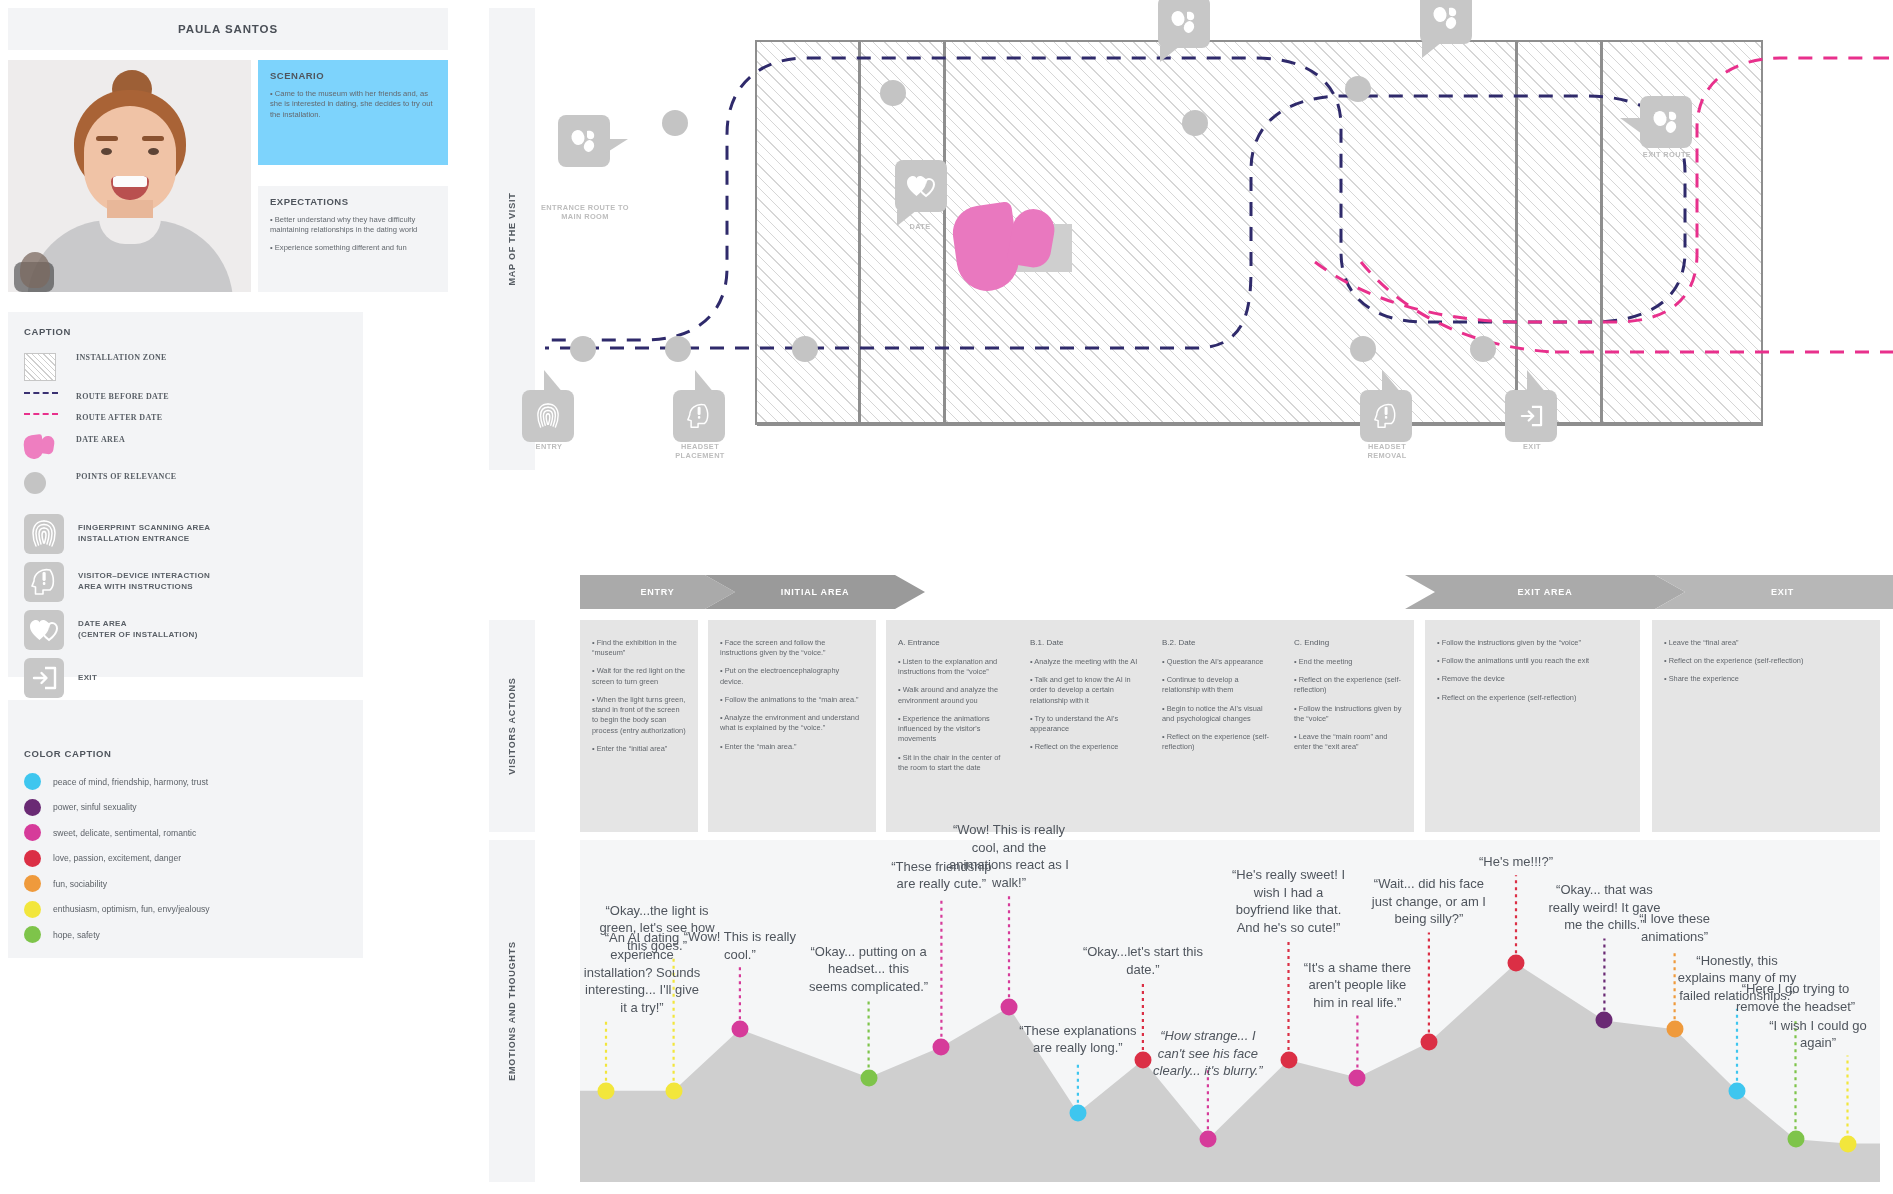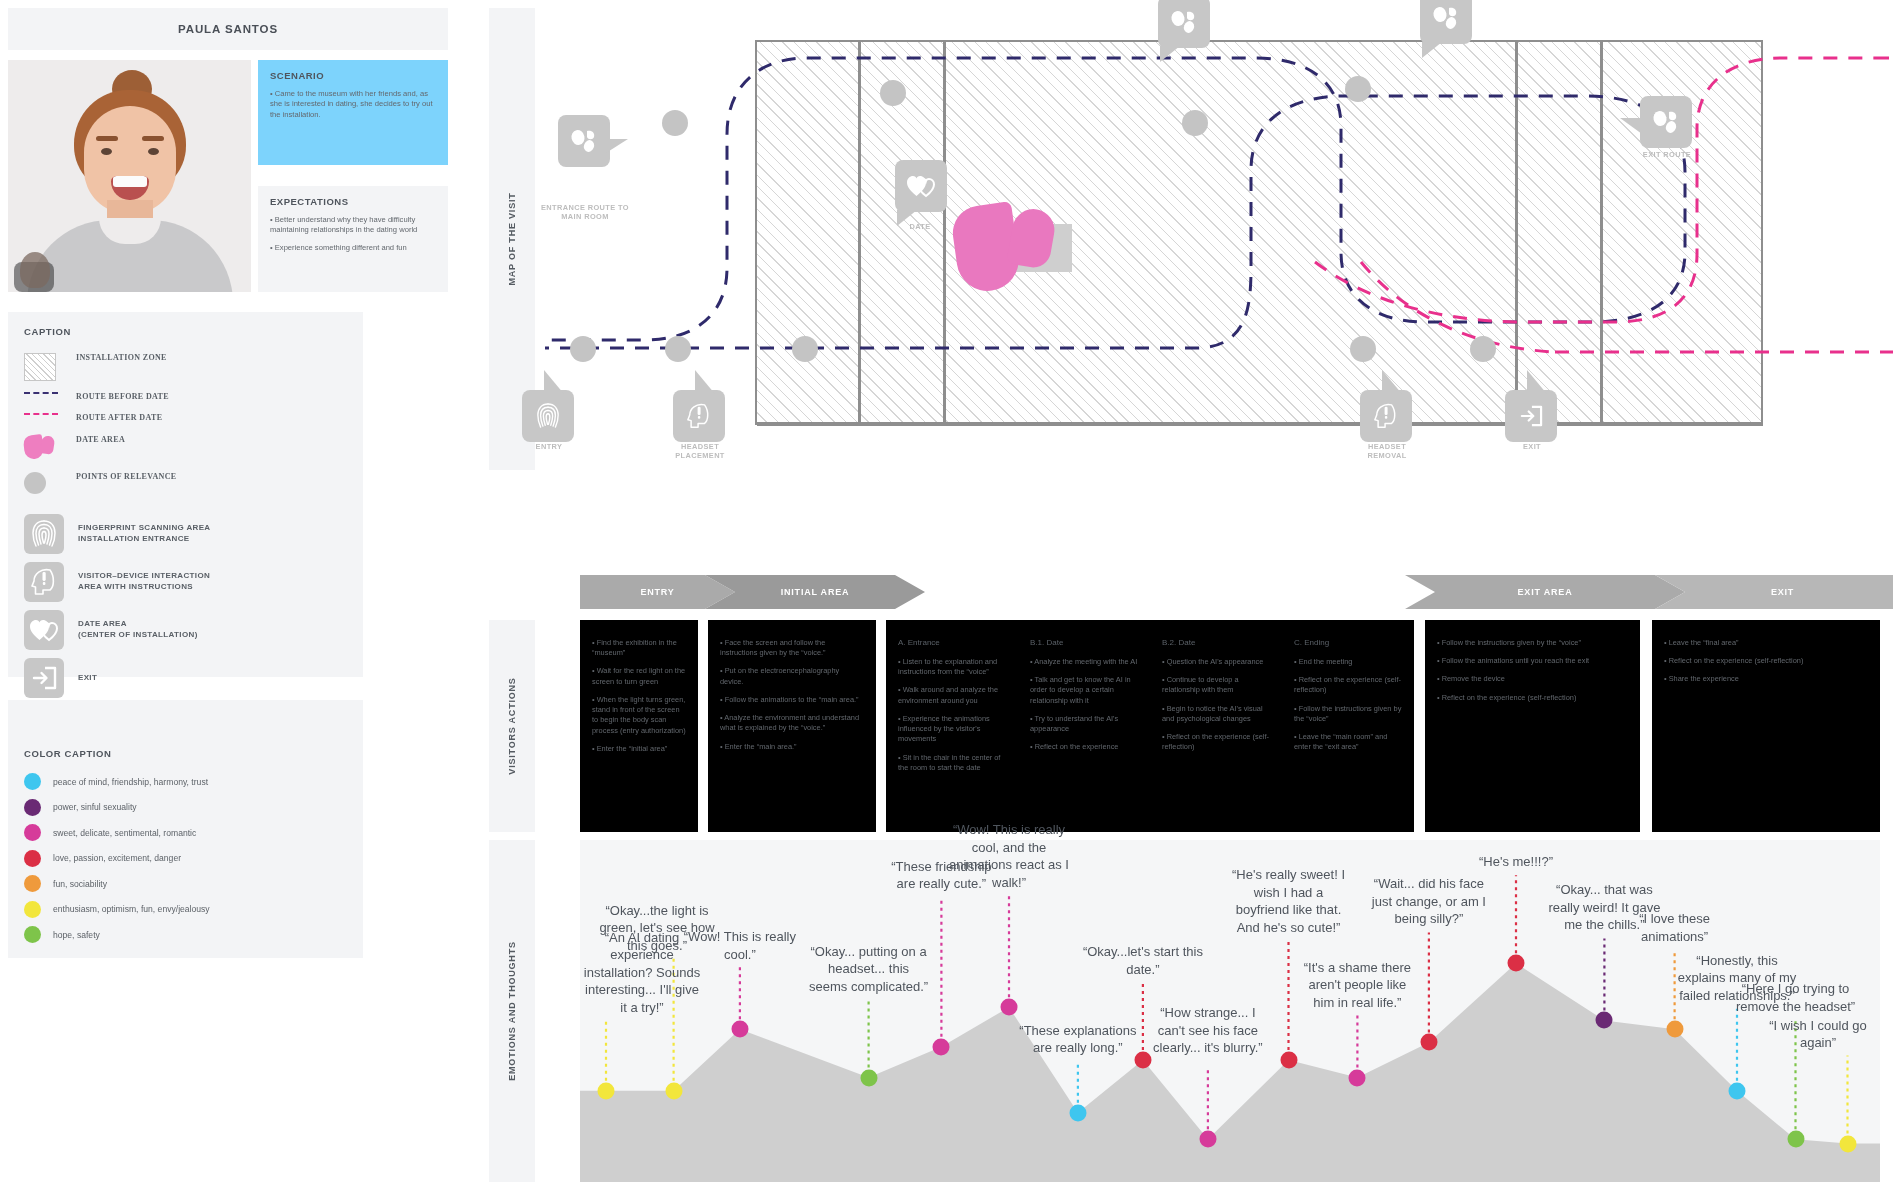--- a/index.html
+++ b/index.html
@@ -140,21 +140,21 @@
   
   .stagebar { position: absolute; left: 580px; top: 575px; width: 1300px; height: 34px; }
   .stage {
     position: absolute; top: 0; height: 34px;
     display: flex; align-items: center; justify-content: center;
     color: #ffffff; font-size: 9px; font-weight: bold; letter-spacing: .8px;
   }
 
   
   .actions-row { position: absolute; left: 580px; top: 620px; width: 1300px; height: 212px; }
-  .act-card { position: absolute; top: 0; height: 212px; background: #000000; padding: 18px 14px; }
+  .act-card { position: absolute; top: 0; height: 212px; background: #e5e5e5; padding: 18px 14px; }
   .act-sub { font-size: 8px; color: #5a6067; margin-bottom: 10px; }
   .act-bullet { font-size: 7.4px; line-height: 1.38; color: #62676d; margin-bottom: 8px; }
   .act-col { position: absolute; top: 0; height: 212px; padding: 18px 12px; }
 
   
   .emo { position: absolute; left: 580px; top: 840px; width: 1300px; height: 342px; background: #f5f6f7; }
   .emo-svg { position: absolute; left: 0; top: 0; }
   .emo-point {
     position: absolute; width: 17px; height: 17px; border-radius: 50%;
     transform: translate(-50%, -50%);
@@ -638,21 +638,21 @@
       <div class="emo-quote" style="left: 288.6px; top: 155.6px;">“Okay... putting on a headset... this seems complicated.”</div>
       <div class="emo-point" style="left: 361.4px; top: 206.8px; background: rgb(214, 59, 154);"></div>
       <div class="emo-quote" style="left: 361.4px; top: 52.8px;">“These friendship are really cute.”</div>
       <div class="emo-point" style="left: 429px; top: 167.2px; background: rgb(214, 59, 154);"></div>
       <div class="emo-quote" style="left: 429px; top: 51.2px;">“Wow! This is really cool, and the animations react as I walk!”</div>
       <div class="emo-point" style="left: 497.9px; top: 272.8px; background: rgb(62, 198, 239);"></div>
       <div class="emo-quote" style="left: 497.9px; top: 216.8px;">“These explanations are really long.”</div>
       <div class="emo-point" style="left: 562.9px; top: 220px; background: rgb(219, 47, 69);"></div>
       <div class="emo-quote" style="left: 562.9px; top: 138px;">“Okay...let's start this date.”</div>
       <div class="emo-point" style="left: 627.9px; top: 299.2px; background: rgb(214, 59, 154);"></div>
-      <div class="emo-quote" style="left: 627.9px; top: 217px;">“How strange... I can't see his face clearly... it's blurry.”</div>
+      <div class="emo-quote" style="left: 627.9px; top: 240px; font-style: italic;">“How strange... I can't see his face clearly... it's blurry.”</div>
       <div class="emo-point" style="left: 708.5px; top: 220px; background: rgb(219, 47, 69);"></div>
       <div class="emo-quote" style="left: 708.5px; top: 96px;">“He's really sweet! I wish I had a boyfriend like that. And he's so cute!”</div>
       <div class="emo-point" style="left: 777.4px; top: 237.6px; background: rgb(214, 59, 154);"></div>
       <div class="emo-quote" style="left: 777.4px; top: 171.6px;">“It's a shame there aren't people like him in real life.”</div>
       <div class="emo-point" style="left: 848.9px; top: 202.4px; background: rgb(219, 47, 69);"></div>
       <div class="emo-quote" style="left: 848.9px; top: 88.4px;">“Wait... did his face just change, or am I being silly?”</div>
       <div class="emo-point" style="left: 936px; top: 123.2px; background: rgb(219, 47, 69);"></div>
       <div class="emo-quote" style="left: 936px; top: 31.2px;">“He's me!!!?”</div>
       <div class="emo-point" style="left: 1024.4px; top: 180.4px; background: rgb(106, 42, 116);"></div>
       <div class="emo-quote" style="left: 1024.4px; top: 94.4px;">“Okay... that was really weird! It gave me the chills.”</div>

